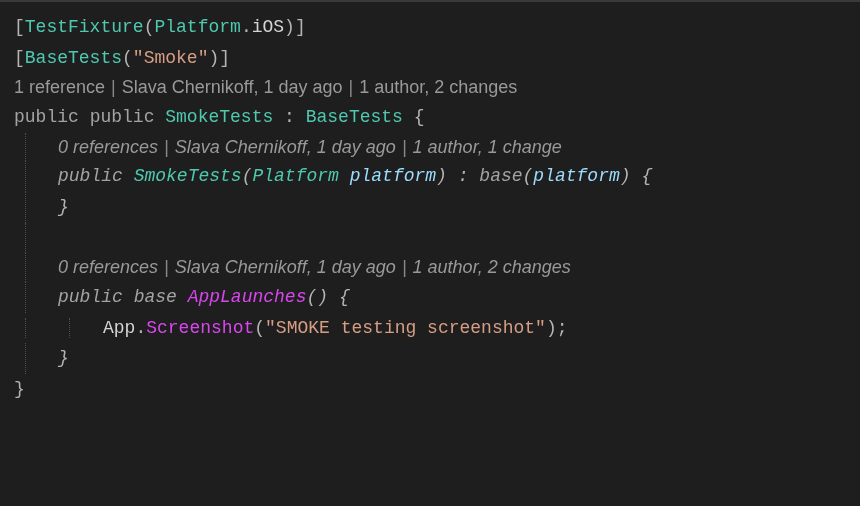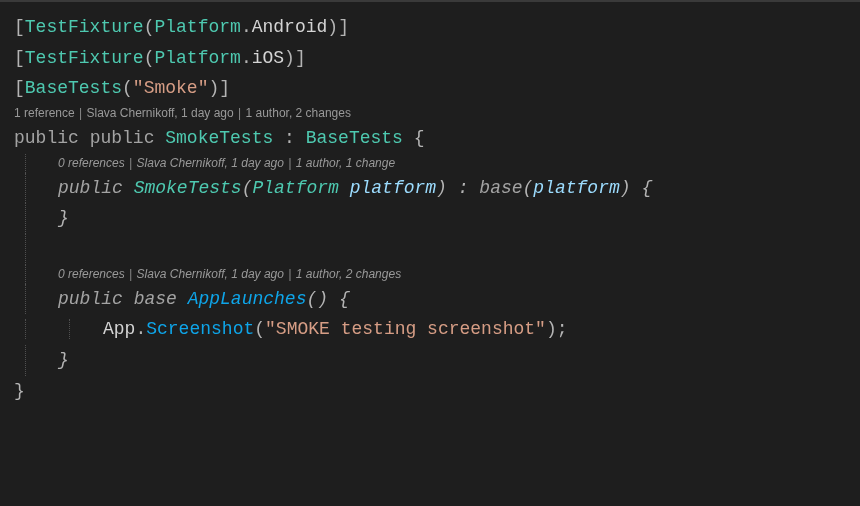--- a/index.html
+++ b/index.html
@@ -12,21 +12,21 @@
     padding: 10px 14px;
     width: 860px;
     height: 506px;
     overflow: hidden;
     border-top: 2px solid #3a3a3a;
   }
   .line { white-space: pre; }
   .codelens {
     color: #999999;
     font-family: 'Segoe UI', Arial, sans-serif;
-    font-size: 12px;
+    font-size: 18px;
     line-height: 1.6;
     white-space: pre;
   }
   .guide {
     border-left: 1px dotted #505050;
     margin-left: 11px;
     padding-left: 32px;
     font-style: italic;
   }
   .guide2a {
@@ -35,32 +35,31 @@
     padding-left: 0;
   }
   .guide2b {
     border-left: 1px dotted #505050;
     margin-left: 43px;
     padding-left: 33px;
   }
   .tok-punct   { color: #b4b4b4; }
   .tok-type    { color: #4ec9b0; }
   .tok-keyword { color: #a3a3a3; }
-  .tok-method  { color: #0ea5e9; }
+  .tok-method  { color: #d946ef; }
   .tok-string  { color: #d69d85; }
   .tok-param   { color: #9cdcfe; }
   .tok-plain   { color: #d4d4d4; }
   .sep { color: #888888; padding: 0 1px; }
 </style>
 </head>
 <body>
 
 <div class="editor">
 
-  <div class="line"><span class="tok-punct">[</span><span class="tok-type">TestFixture</span><span class="tok-punct">(</span><span class="tok-type">Platform</span><span class="tok-punct">.</span><span class="tok-plain">Android</span><span class="tok-punct">)</span><span class="tok-punct">]</span></div>
 
   <div class="line"><span class="tok-punct">[</span><span class="tok-type">TestFixture</span><span class="tok-punct">(</span><span class="tok-type">Platform</span><span class="tok-punct">.</span><span class="tok-plain">iOS</span><span class="tok-punct">)</span><span class="tok-punct">]</span></div>
 
   <div class="line"><span class="tok-punct">[</span><span class="tok-type">BaseTests</span><span class="tok-punct">(</span><span class="tok-string">"Smoke"</span><span class="tok-punct">)</span><span class="tok-punct">]</span></div>
 
   <div class="codelens"><span>1 reference</span><span class="sep"> | </span><span>Slava Chernikoff, 1 day ago</span><span class="sep"> | </span><span>1 author, 2 changes</span></div>
 
   <div class="line"><span class="tok-keyword">public</span> <span class="tok-keyword">public</span> <span class="tok-type">SmokeTests</span><span class="tok-punct"> : </span><span class="tok-type">BaseTests</span><span class="tok-punct"> {</span></div>
 
   <div class="codelens guide"><span>0 references</span><span class="sep"> | </span><span>Slava Chernikoff, 1 day ago</span><span class="sep"> | </span><span>1 author, 1 change</span></div>

